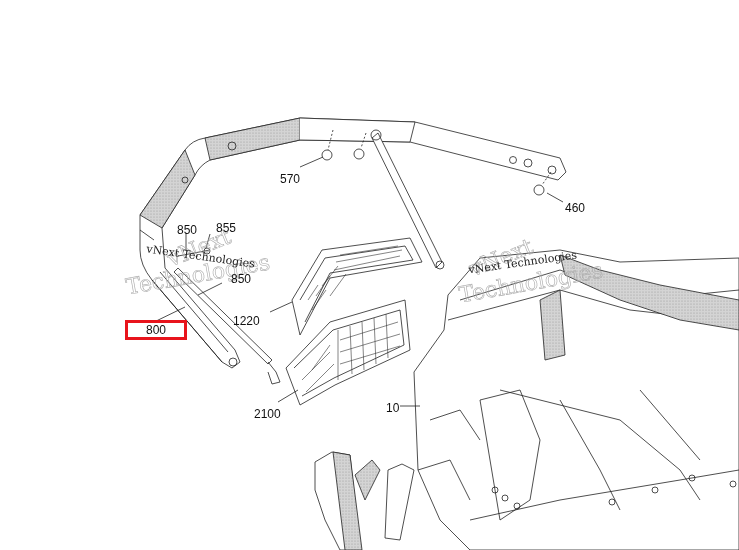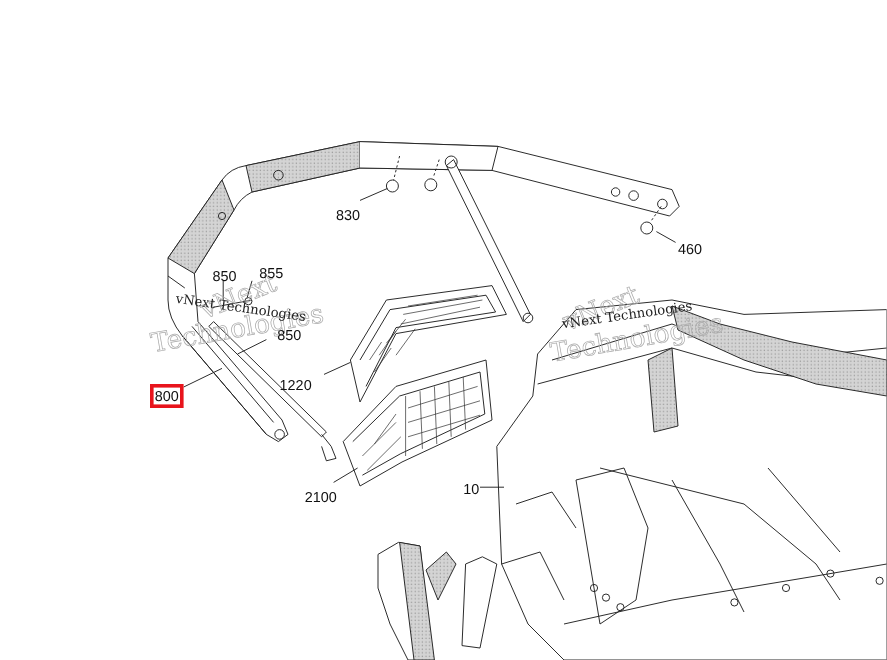--- a/index.html
+++ b/index.html
@@ -1,19 +1,19 @@
 <!DOCTYPE html>
 <html><head>
 <meta charset="utf-8">
 <style>
   html,body{margin:0;padding:0;background:#fff;}
   #stage{position:relative;width:739px;height:550px;overflow:hidden;background:#fff;font-family:"Liberation Sans",sans-serif;}
   svg{position:absolute;left:0;top:0;}
   .callout{position:absolute;font-size:12px;color:#111;line-height:12px;white-space:nowrap;cursor:pointer;}
-  .hl{border:3px solid #e8141c;padding:1px 1px;background:#fff;left:125px;top:320px;font-size:12px;}
+  .hl{border:3px solid #e8141c;padding:1px 18px;background:#fff;left:125px;top:320px;font-size:12px;}
   .wm{position:absolute;font-family:"DejaVu Serif",serif;color:#000;white-space:nowrap;pointer-events:none;}
   .wm-big{color:transparent;-webkit-text-stroke:0.6px #aaa;font-size:22px;}
   .wm-small{font-size:11px;color:#222;}
 </style>
 </head>
 <body>
 
 <div id="stage">
 <svg width="739" height="550" viewBox="0 0 739 550">
   <defs>
@@ -127,19 +127,19 @@
 <div class="wm wm-big" style="left:166px;top:235px;transform:rotate(-22deg);">vNext</div>
 <div class="wm wm-big" style="left:125px;top:262px;transform:rotate(-10deg);">Technologies</div>
 <div class="wm wm-small" style="left:146px;top:250px;transform:rotate(8deg);">vNext Technologies</div>
 <div class="wm wm-big" style="left:468px;top:245px;transform:rotate(-22deg);">vNext</div>
 <div class="wm wm-big" style="left:458px;top:270px;transform:rotate(-10deg);">Technologies</div>
 <div class="wm wm-small" style="left:468px;top:256px;transform:rotate(-8deg);">vNext Technologies</div>
 
 <div class="callout" style="left:386px;top:402px;">10</div>
 <div class="callout hl">800</div>
 <div class="callout" style="left:565px;top:202px;">460</div>
-<div class="callout" style="left:280px;top:173px;">830</div>
+<div class="callout" style="left:280px;top:173px;">570</div>
 <div class="callout" style="left:177px;top:224px;">850</div>
 <div class="callout" style="left:231px;top:273px;">850</div>
 <div class="callout" style="left:204px;top:222px;margin-left:12px;">855</div>
 <div class="callout" style="left:254px;top:408px;">2100</div>
 <div class="callout" style="left:233px;top:315px;">1220</div>
 </div>
 
 </body></html>

